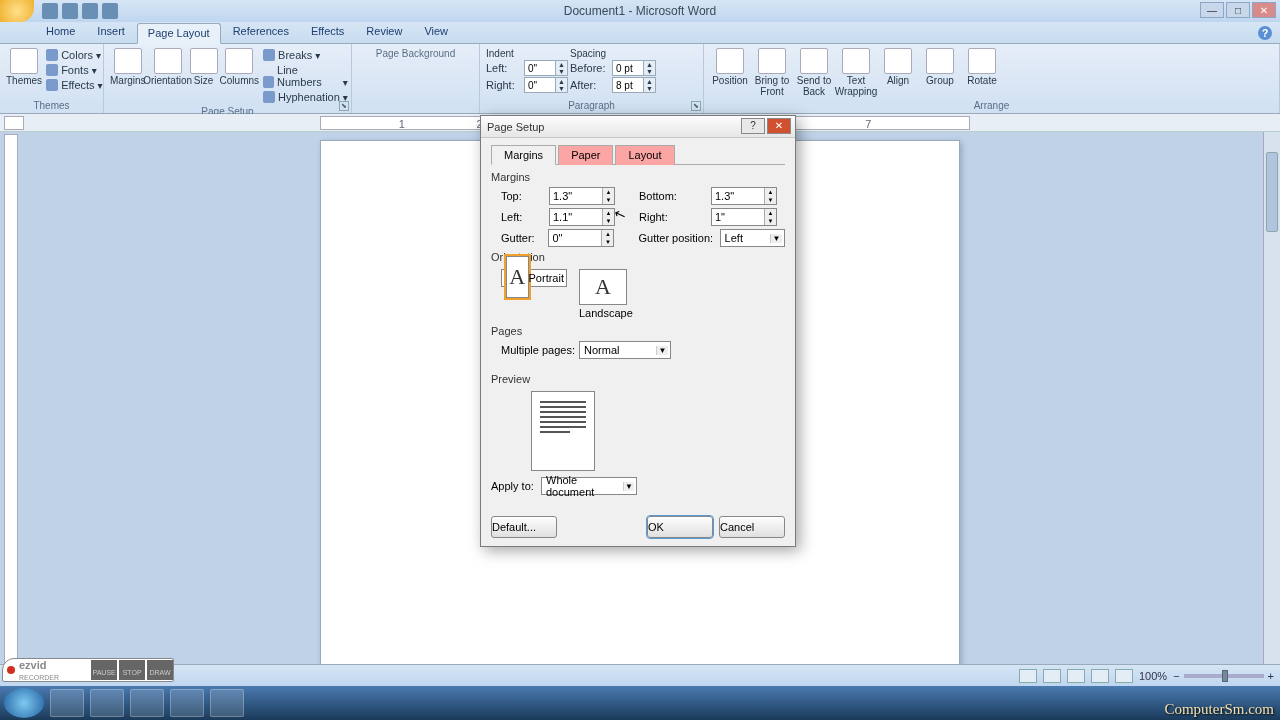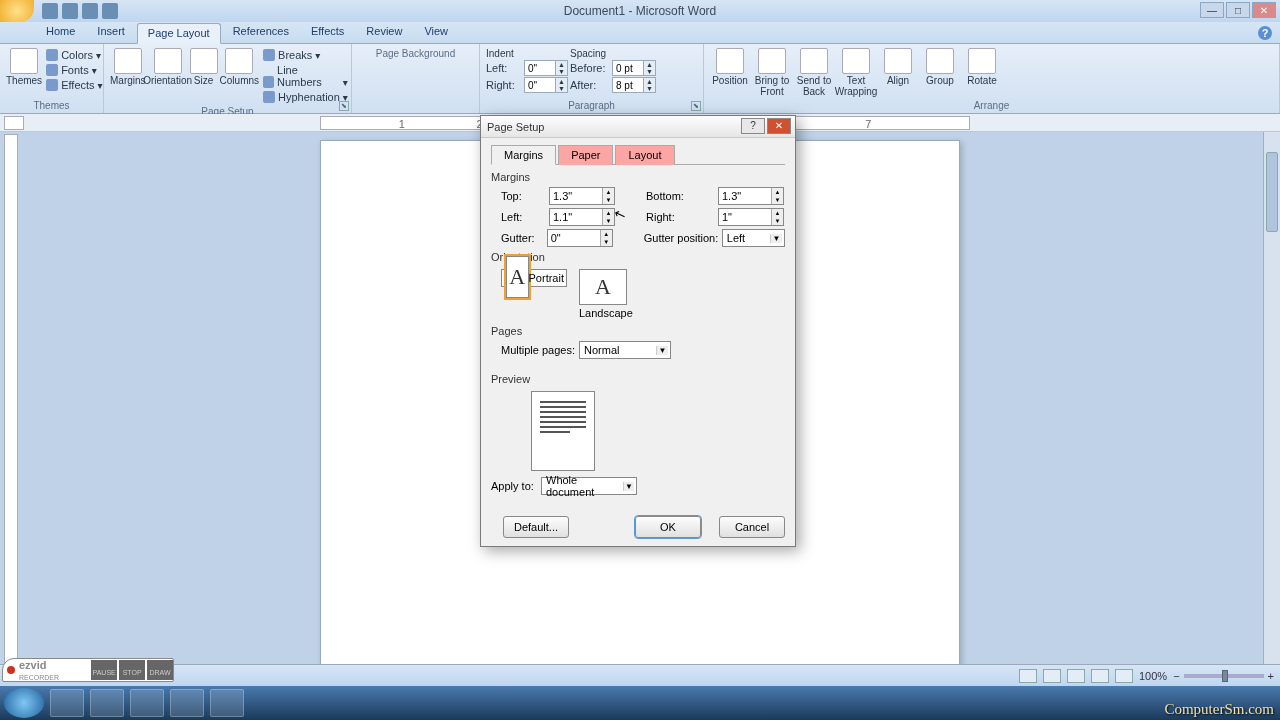--- a/index.html
+++ b/index.html
@@ -59,36 +59,36 @@
 .dlg-title .btns div { width:24px; height:16px; border:1px solid #888; text-align:center; line-height:14px; font-size:10px; }
 .dlg-title .btns .q { background:#e8e8e8; }
 .dlg-title .btns .x { background:#d05030; color:#fff; }
 .dlg-body { padding:6px 10px 10px; }
 .dlg-tabs { display:flex; border-bottom:1px solid #aaa; margin-bottom:6px; }
 .dlg-tab { padding:3px 12px; border:1px solid #aaa; border-bottom:none; background:#fca5a5; margin-right:2px; font-size:11px; position:relative; top:1px; }
 .dlg-tab.active { background:#f0f0f0; border-bottom:1px solid #f0f0f0; }
 .sect { font-size:11px; color:#333; margin:4px 0; }
 .field-row { display:flex; align-items:center; margin:3px 0 3px 10px; }
 .field-row label { width:48px; font-size:11px; }
-.field-row .f2 { width:72px; margin-left:31px; }
+.field-row .f2 { width:72px; margin-left:24px; }
 .numspin { display:flex; width:66px; height:18px; border:1px solid #888; background:#fff; }
 .numspin input { border:none; width:52px; font-size:11px; padding-left:3px; }
 .numspin .arcol { width:14px; border-left:1px solid #aaa; display:flex; flex-direction:column; }
 .numspin .arcol div { flex:1; font-size:6px; text-align:center; background:#eee; line-height:8px; }
 .sel { width:66px; height:18px; border:1px solid #888; background:#fff; display:flex; align-items:center; justify-content:space-between; padding:0 2px 0 4px; font-size:11px; }
 .sel .dd { width:12px; text-align:center; border-left:1px solid #ccc; background:#eee; font-size:8px; }
 .orient { display:flex; gap:12px; margin:6px 0 6px 10px; }
 .orient .opt { text-align:center; font-size:11px; }
 .orient .thumb { width:42px; height:42px; border:1px solid #888; background:#fff; display:flex; align-items:center; justify-content:center; margin-bottom:2px; }
 .orient .opt.sel .thumb { outline:2px solid #f0a030; }
 .orient .glyph { font-size:22px; font-family:Georgia,serif; color:#333; }
 .preview-box { width:64px; height:80px; border:1px solid #888; background:#fff; margin:6px auto 6px 40px; padding:6px 6px; }
 .preview-box .ln { height:2px; background:#555; margin:3px 2px; }
 .dlg-foot { display:flex; justify-content:space-between; align-items:center; padding:8px 10px; }
-.btn { min-width:66px; height:22px; border:1px solid #888; background:linear-gradient(#fdfdfd,#e0e0e0); font-size:11px; text-align:center; line-height:20px; border-radius:3px;margin-left:12px; }
+.btn { min-width:66px; height:22px; border:1px solid #888; background:linear-gradient(#fdfdfd,#e0e0e0); font-size:11px; line-height:20px; border-radius:3px; }
 .btn.primary { outline:1px solid #5a9ad6; }
 
 
 .status { position:absolute; left:0; right:0; bottom:0; height:22px; background:linear-gradient(#d6e5f5,#bfd6ef); border-top:1px solid #9ab; display:flex; align-items:center; justify-content:flex-end; padding:0 6px; gap:6px; font-size:10px; color:#334; }
 .status .vi { width:18px; height:14px; border:1px solid #8aa; background:#e4ecf6; }
 .status .zoom { display:flex; align-items:center; gap:4px; }
 .status .slider { width:80px; height:4px; background:#aac; position:relative; }
 .status .slider .kn { position:absolute; left:38px; top:-4px; width:6px; height:12px; background:#789; border:1px solid #567; }
 
 

